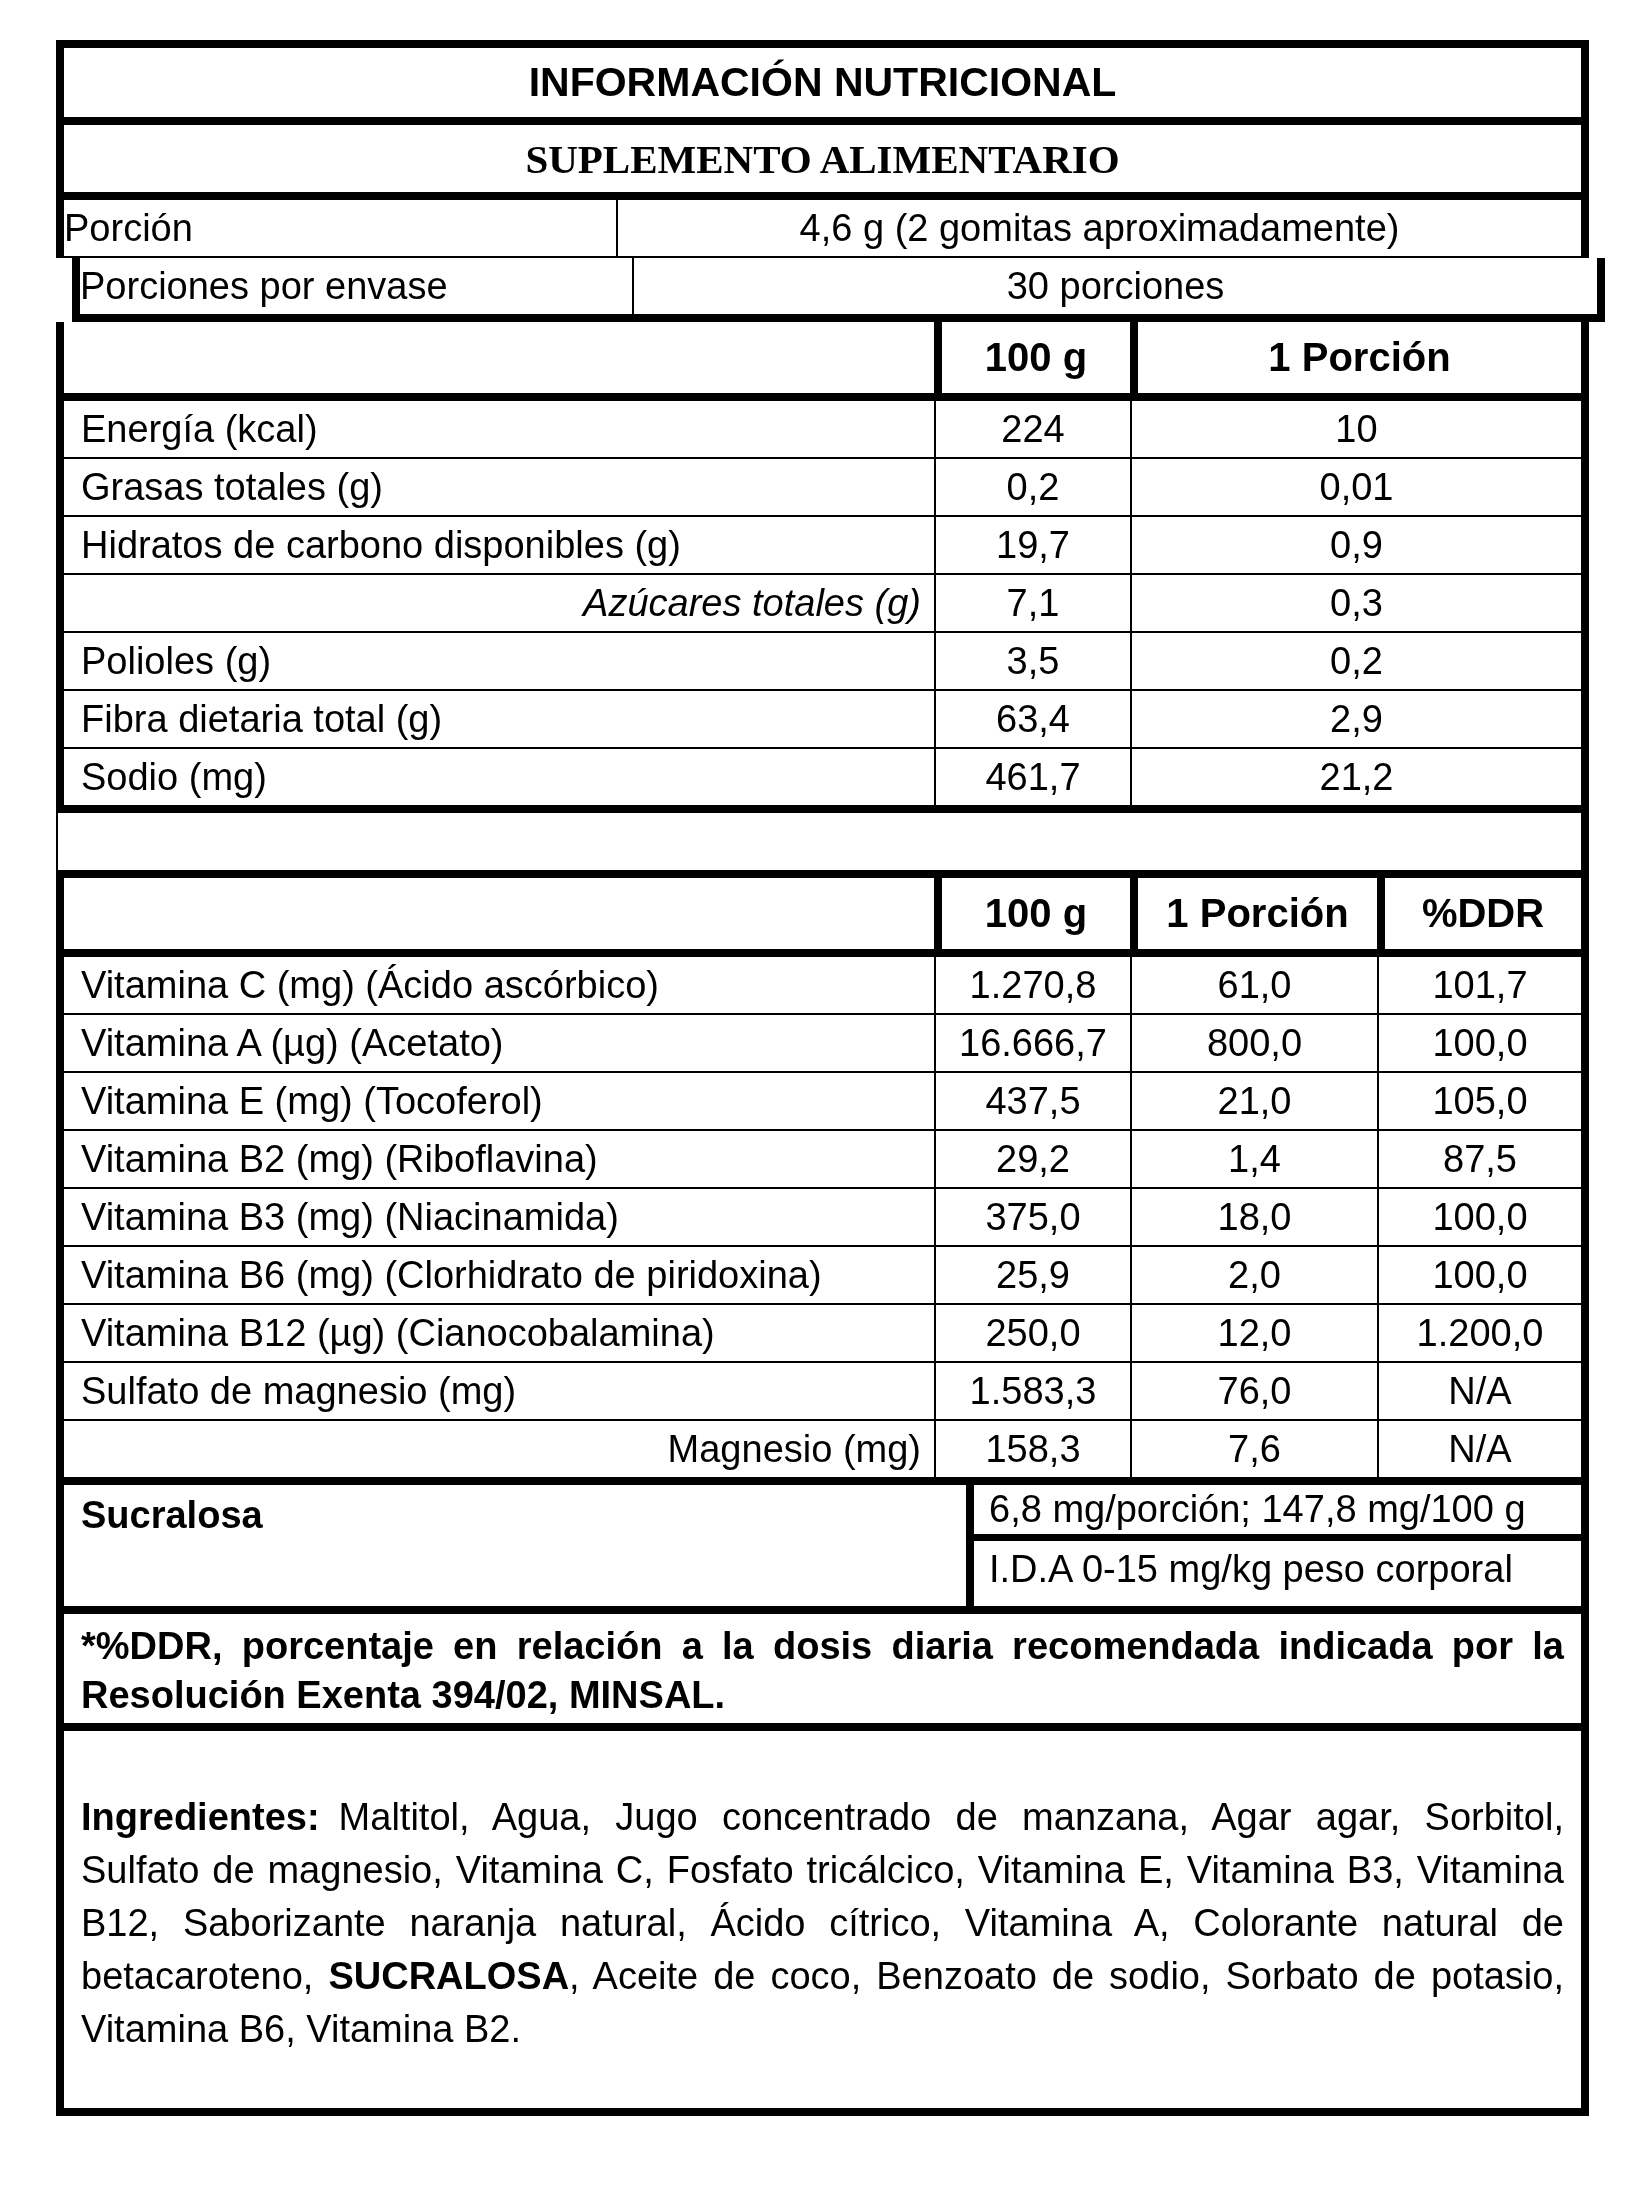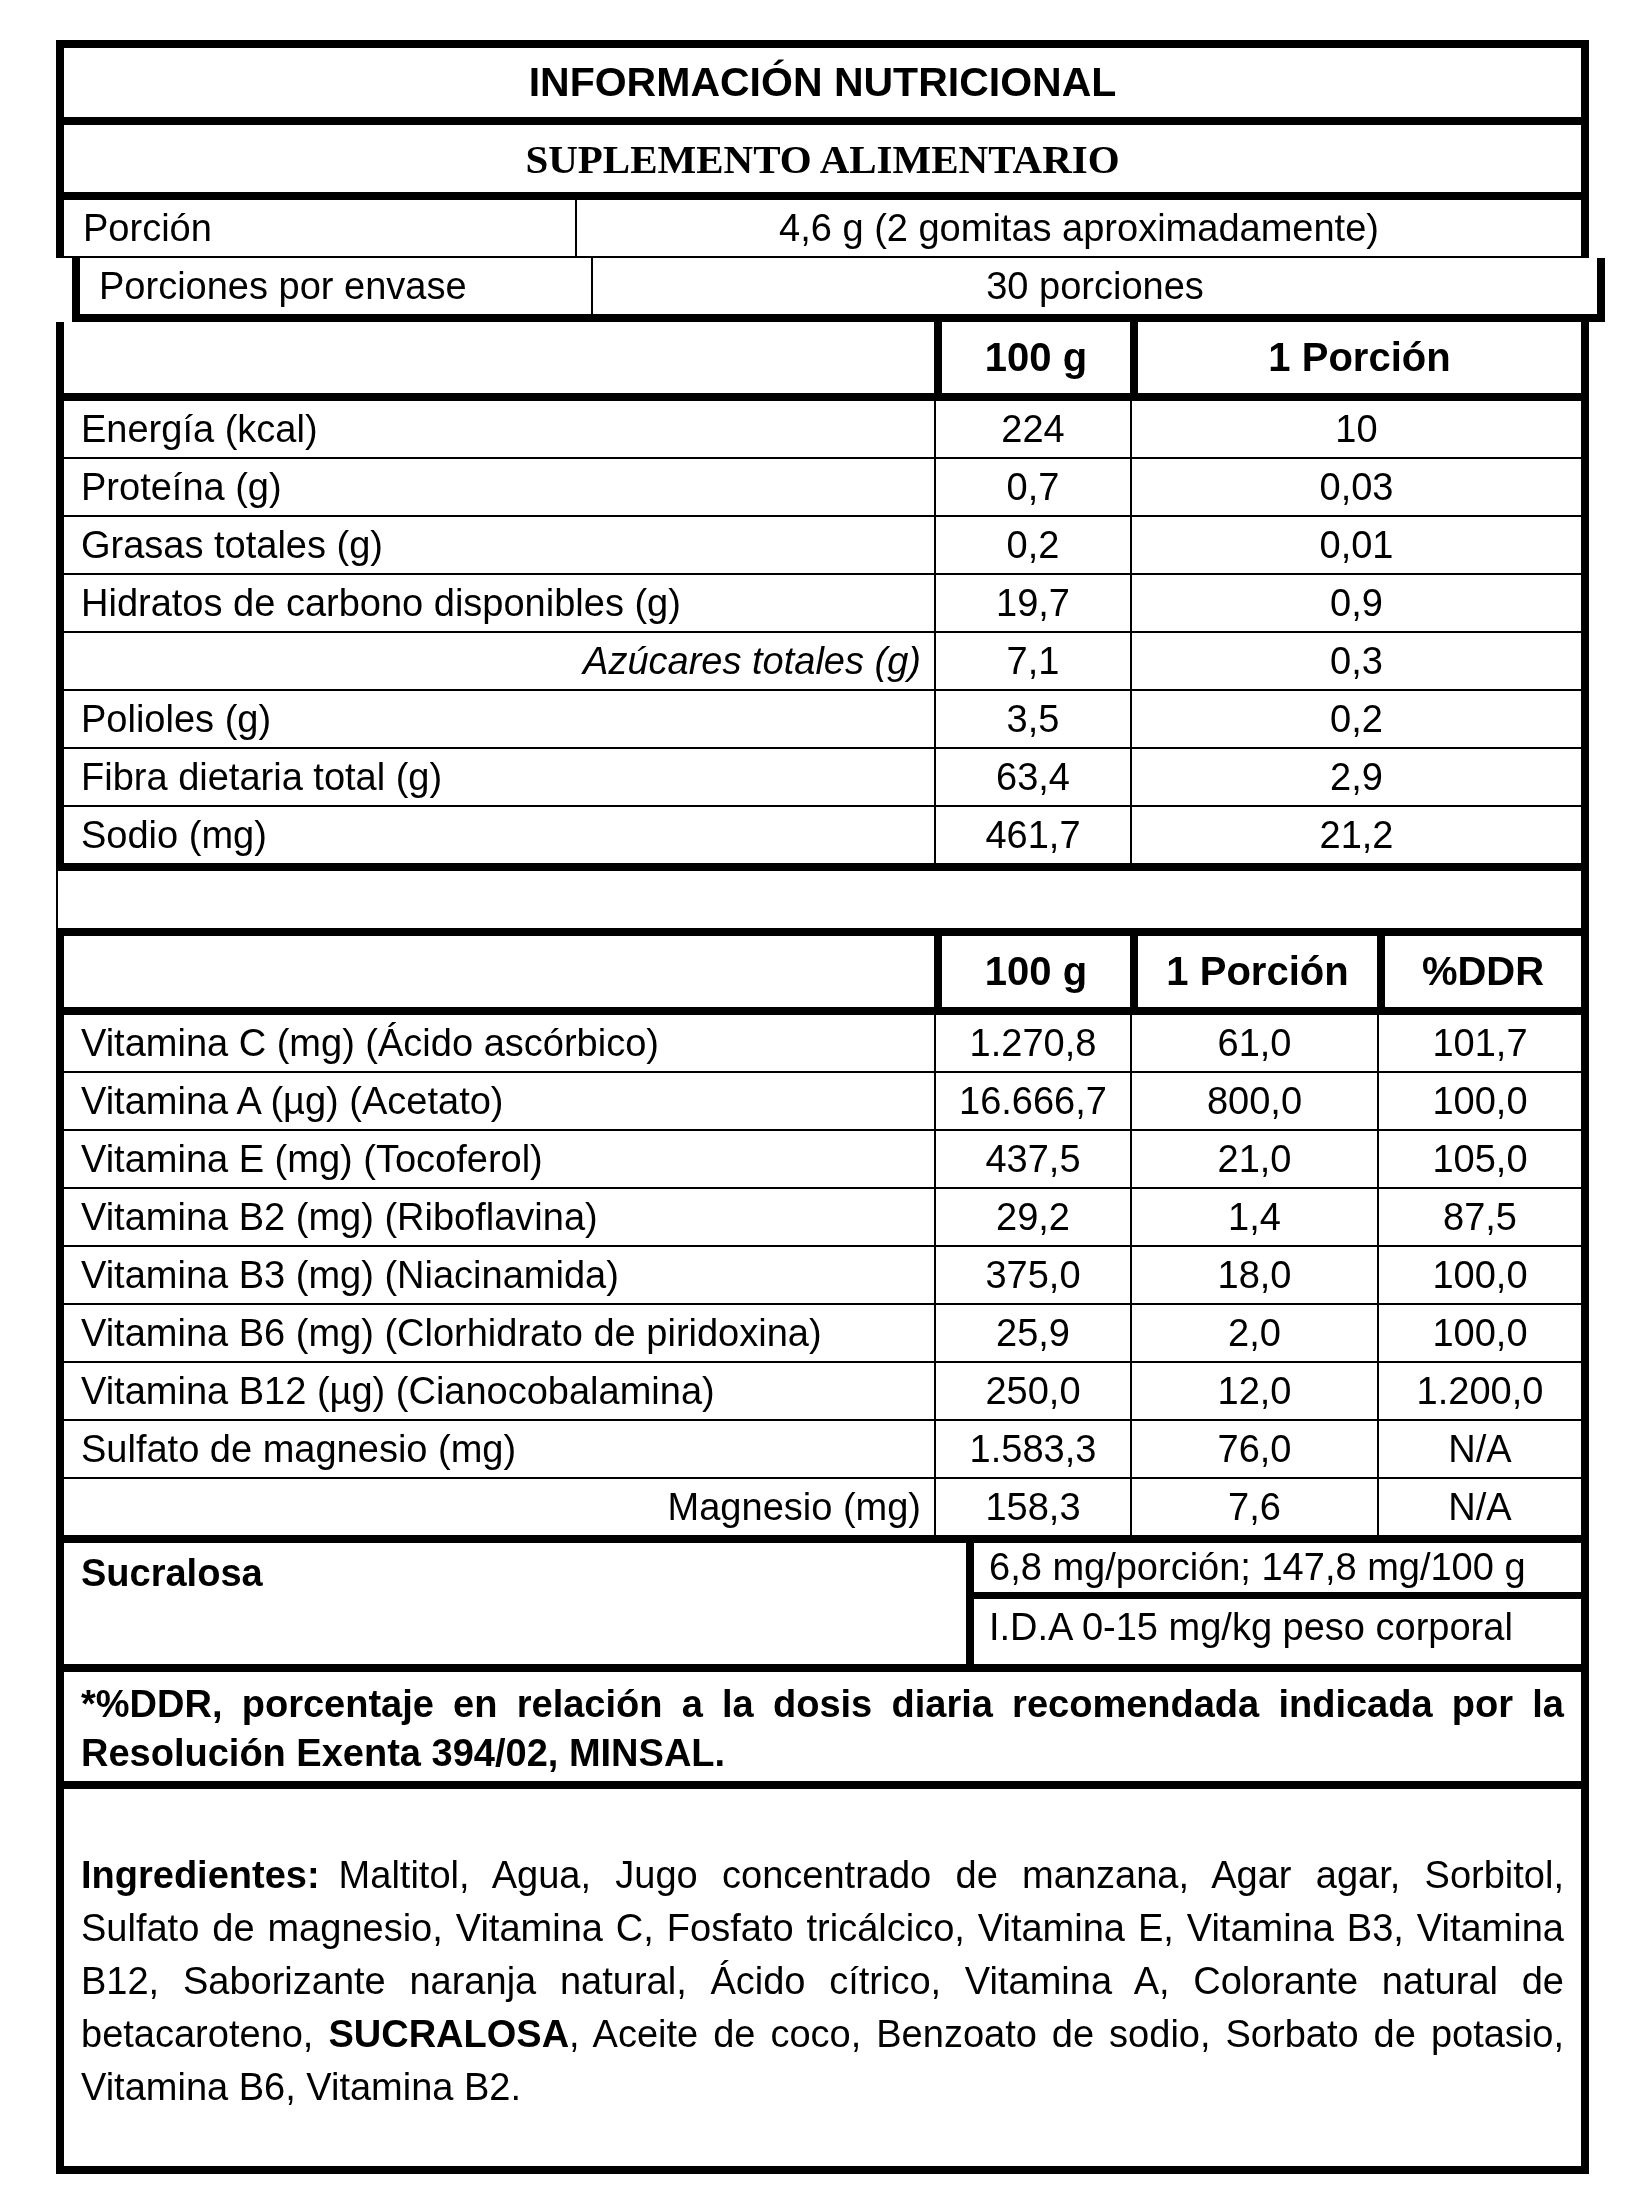--- a/index.html
+++ b/index.html
@@ -35,21 +35,21 @@
   
   .r-title{height:85px;}
   .r-subtitle{height:75px;font-family:Liberation Serif, serif;}
   .r-title .cell,.r-subtitle .cell{
     flex:1;justify-content:center;
     font-weight:bold;font-size:41px;
   }
   
   .r-serving{height:58px;}
   .r-serving.last{height:64px;border-bottom:8.5px solid #000;margin-left:16px;}
-  .c-serv-label{width:511px;padding-left:19px;text-align:center;}
+  .c-serv-label{width:552px;text-align:center;}
   .c-serv-value{flex:1;justify-content:center;border-left:2.8px solid #000;}
   
   .r-cols{height:79px;border-bottom:8.5px solid #000;}
   .r-cols .cell{justify-content:center;font-weight:bold;font-size:40px;}
   .c-label{width:870px;}
   .c-100g{width:196px;}
   .c-1p{width:247px;}
   .c-ddr{flex:1;}
   .c-1p-wide{flex:1;}
   .r-cols .c-100g,.r-cols .c-1p,.r-cols .c-ddr,.r-cols .c-1p-wide{border-left:8.5px solid #000;}
@@ -126,25 +126,20 @@
       <div class="cell c-100g">100 g</div>
       <div class="cell c-1p-wide">1 Porción</div>
     </div>
 
     <div class="row r-data">
       <div class="cell c-label">Energía (kcal)</div>
       <div class="cell c-100g">224</div>
       <div class="cell c-1p-wide">10</div>
     </div>
     <div class="row r-data">
-      <div class="cell c-label">Proteína (g)</div>
-      <div class="cell c-100g">0,7</div>
-      <div class="cell c-1p-wide">0,03</div>
-    </div>
-    <div class="row r-data">
       <div class="cell c-label">Grasas totales (g)</div>
       <div class="cell c-100g">0,2</div>
       <div class="cell c-1p-wide">0,01</div>
     </div>
     <div class="row r-data">
       <div class="cell c-label">Hidratos de carbono disponibles (g)</div>
       <div class="cell c-100g">19,7</div>
       <div class="cell c-1p-wide">0,9</div>
     </div>
     <div class="row r-data">

